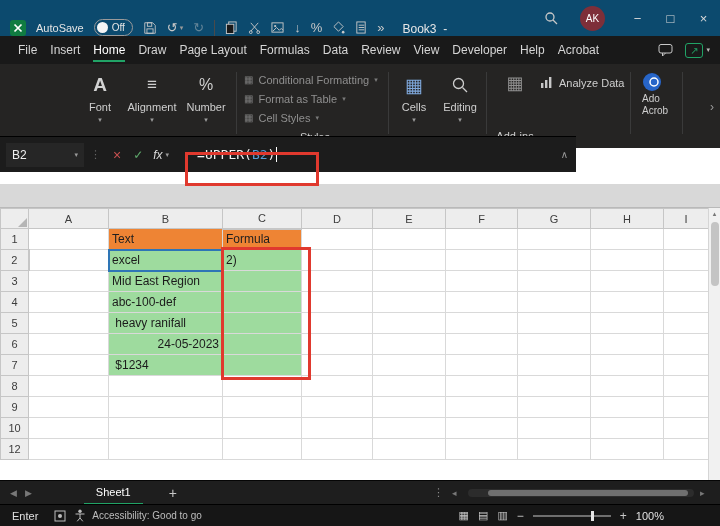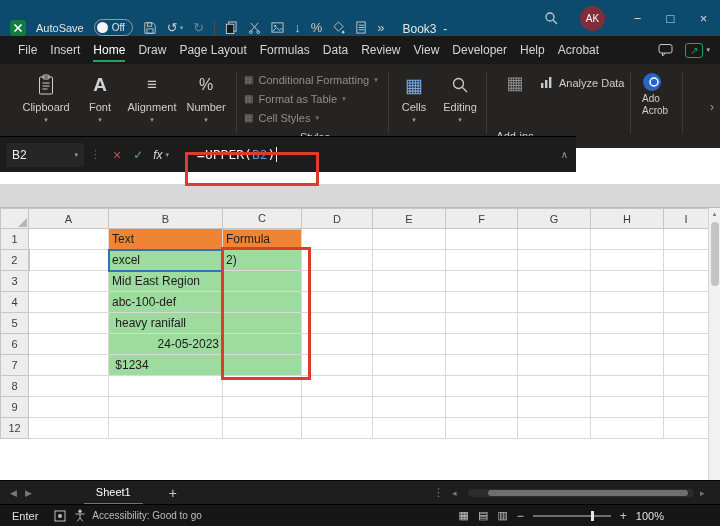--- a/index.html
+++ b/index.html
@@ -226,31 +226,20 @@
           </svg>
       </span>
       <span class="btn share">
         <span class="share-box">↗</span>
         <span class="chev">▾</span>
       </span>
     </div>
   </div>
 
   <div class="ribbon">
-    <div class="rgroup" style="left:18px;width:56px">
-      <span class="rg-icon">
-        <svg width="18" height="22" viewBox="0 0 18 22">
-            <rect x="2.5" y="3" width="13" height="17" rx="1" fill="none" stroke="#CFCFCF"></rect>
-            <rect x="6" y="1" width="6" height="4" rx="1" fill="none" stroke="#CFCFCF"></rect>
-            <path d="M5.5 9h7M5.5 12h7M5.5 15h5" stroke="#CFCFCF"></path>
-          </svg>
-      </span>
-      <span class="rg-label">Clipboard</span>
-      <span class="rg-chev">▾</span>
-    </div>
     <div class="rgroup" style="left:80px;width:40px">
       <span class="rg-icon fonticon">A</span>
       <span class="rg-label">Font</span>
       <span class="rg-chev">▾</span>
     </div>
     <div class="rgroup" style="left:124px;width:56px">
       <span class="rg-icon alignicon">≡</span>
       <span class="rg-label">Alignment</span>
       <span class="rg-chev">▾</span>
     </div>
@@ -470,20 +459,32 @@
             <td></td>
           <td></td>
             <td></td>
             <td></td>
             <td></td>
             <td></td>
             <td></td>
         </tr>
         <tr>
           <th>9</th>
+          <td></td>
+            <td></td>
+            <td></td>
+          <td></td>
+            <td></td>
+            <td></td>
+            <td></td>
+            <td></td>
+            <td></td>
+        </tr>
+        <tr>
+          <th>10</th>
           <td></td>
             <td></td>
             <td></td>
           <td></td>
             <td></td>
             <td></td>
             <td></td>
             <td></td>
             <td></td>
         </tr>

